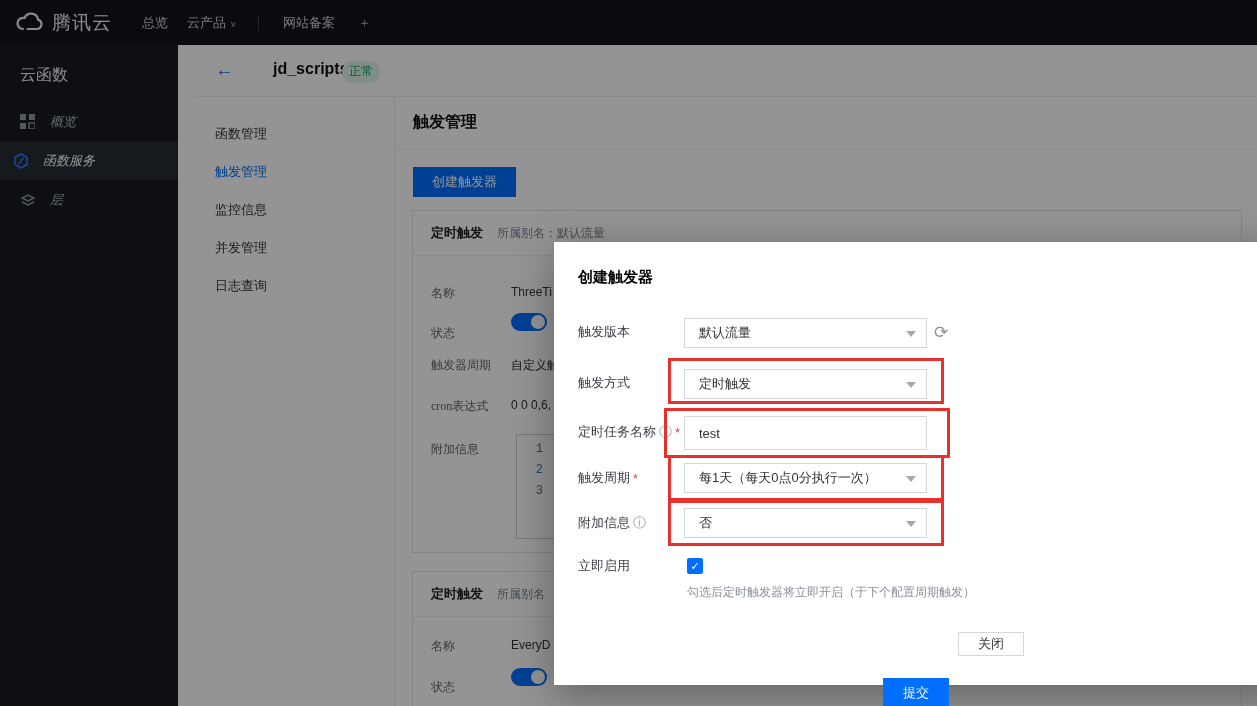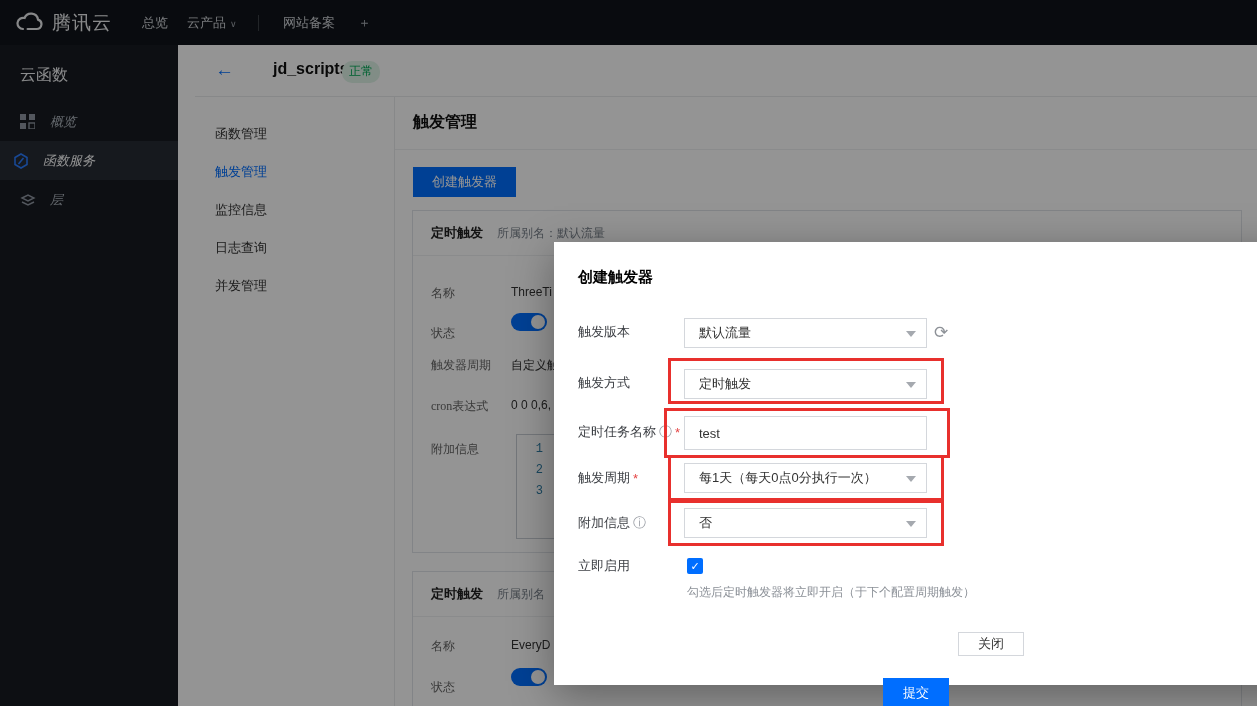--- a/index.html
+++ b/index.html
@@ -129,22 +129,22 @@
   <span class="back-arrow">←</span>
   <span class="fn-name">jd_scripts</span>
   <span class="fn-status">正常</span>
 </div>
 
 <div class="submenu">
   <div class="submenu-inner">
     <div class="submenu-item">函数管理</div>
     <div class="submenu-item active">触发管理</div>
     <div class="submenu-item">监控信息</div>
+    <div class="submenu-item">并发管理</div>
     <div class="submenu-item">日志查询</div>
-    <div class="submenu-item">并发管理</div>
   </div>
 </div>
 
 <div class="main">
   <div class="page-titlebar">
     <div class="page-title">触发管理</div>
   </div>
   <button class="create-btn">创建触发器</button>
 
   <div class="card card1">

